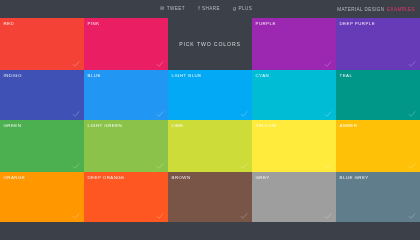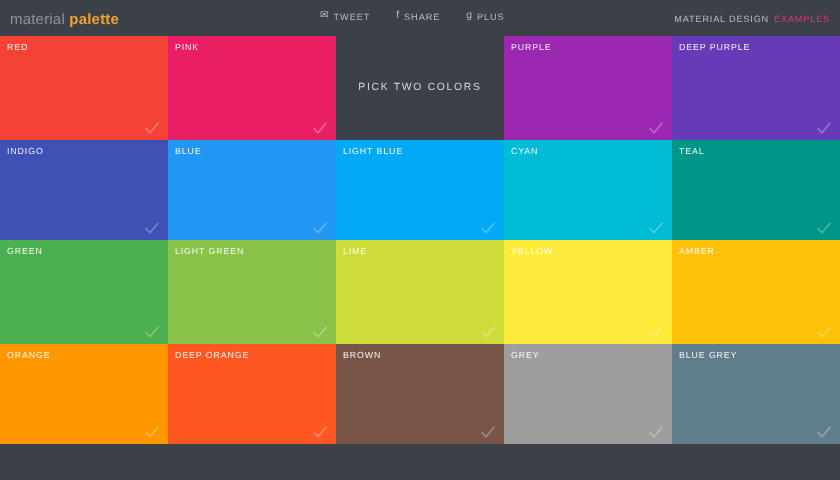--- a/index.html
+++ b/index.html
@@ -69,23 +69,20 @@
     font-size:5.2px; letter-spacing:.85px; color:#d7d9de;
     white-space:nowrap;
   }
 </style>
 </head>
 <body>
 
 <div id="app">
 
   <div class="header">
-    <div class="logo">
-      <span class="w1">material </span><span class="w2">palette</span>
-    </div>
 
     <div class="nav-center" id="nav-center">
         <div class="nav-btn">
           <span class="gl">✉</span>
           <span>TWEET</span>
         </div>
         <div class="nav-btn">
           <span class="gl">f</span>
           <span>SHARE</span>
         </div>

